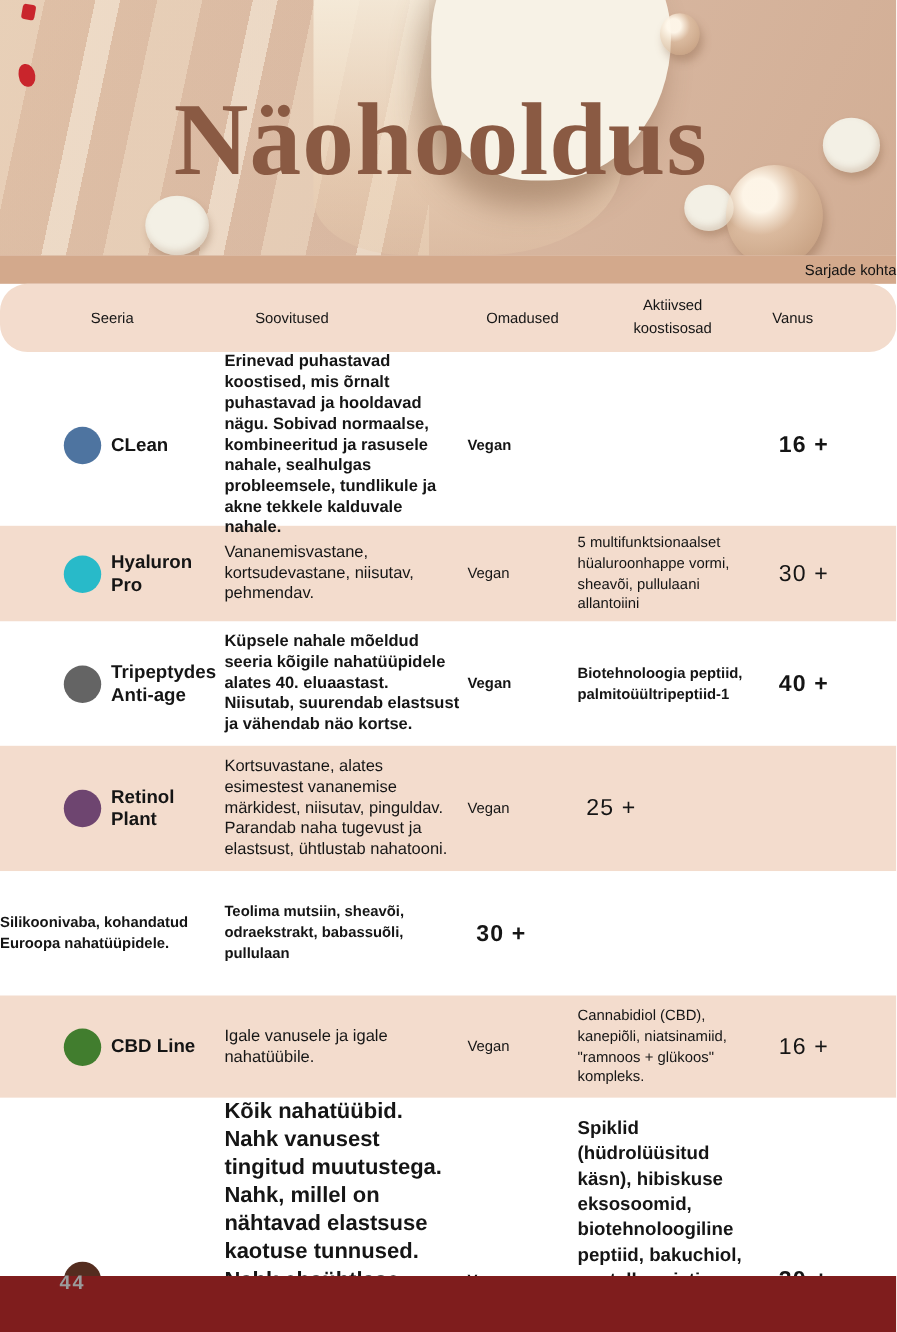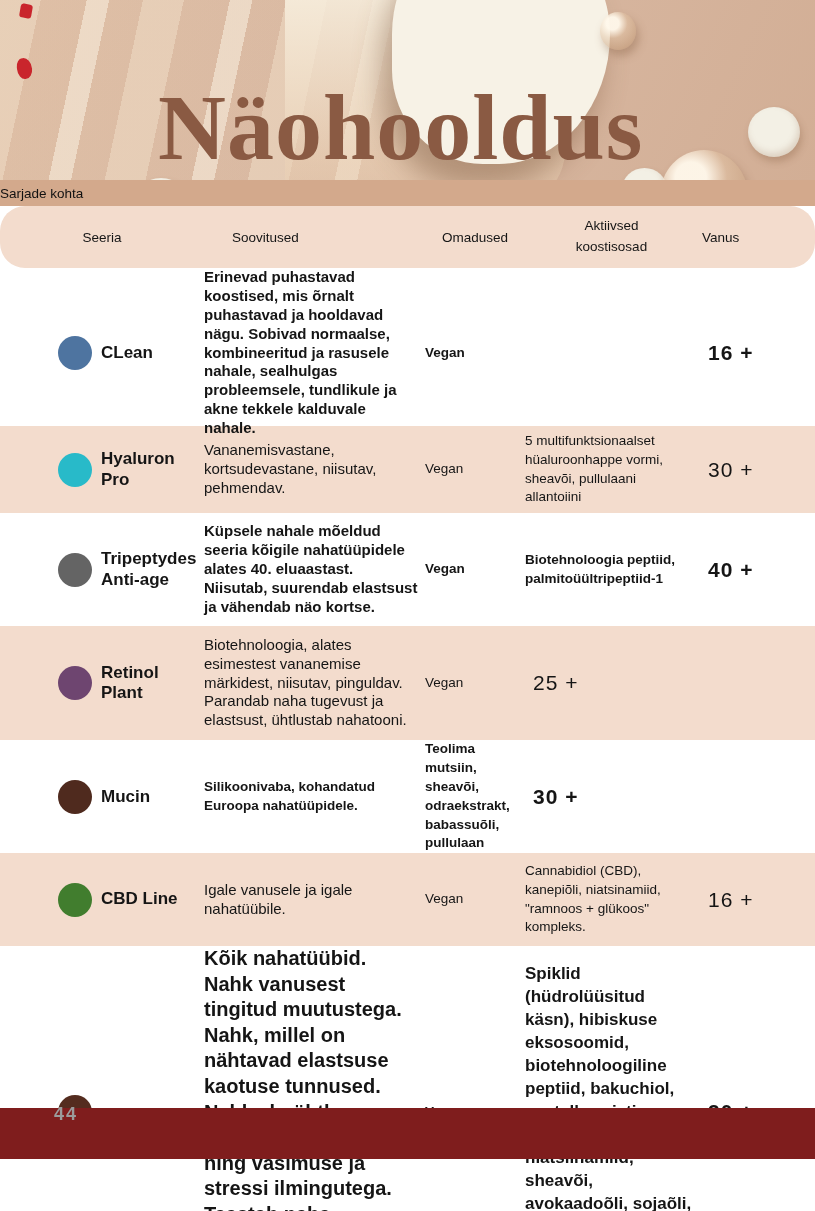--- a/index.html
+++ b/index.html
@@ -5,21 +5,21 @@
   * { box-sizing: border-box; }
   html,body { margin:0; padding:0; background:#ffffff; }
   .page {
     position:relative; width:815px; height:1211px; margin:0 auto;
     background:#ffffff; overflow:hidden;
     font-family:"Liberation Sans", sans-serif; color:#151515;
   }
 
   
   .hero {
-    position:relative; height:180px; overflow:hidden;
+    position:relative; height:232px; overflow:hidden;
     background:linear-gradient(115deg,#e0c1a8 0%,#d9b9a3 45%,#d2ae95 100%);
   }
   .streaks {
     position:absolute; left:-50px; top:-30px; width:440px; height:320px;
     background:repeating-linear-gradient(102deg,
       rgba(247,236,219,.60) 0px 22px,
       rgba(214,180,150,.10) 22px 55px,
       rgba(240,222,199,.50) 55px 95px,
       rgba(212,176,144,.08) 95px 140px);
   }
@@ -48,21 +48,21 @@
   .mark.m1 { left:20px; top:4px; width:12px; height:14px; border-radius:3px; transform:rotate(10deg); }
   .mark.m2 { left:17px; top:58px; width:15px; height:21px; border-radius:45% 60% 50% 55%; transform:rotate(-6deg); }
   .hero h1 {
     position:absolute; left:158px; top:80px; margin:0;
     font-family:"Liberation Serif", serif; font-weight:bold;
     font-size:94px; line-height:1; letter-spacing:1px;
   }
 
   
   .band {
-    height:26px; display:flex; align-items:center; justify-content:flex-start;
+    height:26px; display:flex; align-items:center; justify-content:flex-end;
     font-size:13.5px; color:#111;
   }
   .thead {
     height:62px; display:grid; align-items:center;
     grid-template-columns:204px 221px 100px 175px 1fr;
     font-size:13.5px;
   }
   .thead .h1 { text-align:center; }
   .thead .h2 { text-align:left; padding-left:28px; }
   .thead .h3 { text-align:center; }
@@ -155,30 +155,26 @@
     <div class="c-omad">Vegan</div>
     <div class="c-koos">Biotehnoloogia peptiid, palmitoüültripeptiid-1</div>
     <div class="c-vanus">40 +</div>
   </div>
 
   <div class="trow r4" style="background-color: rgb(243, 220, 205);">
     <div class="c-series">
       <span class="dot" style="background-color: rgb(110, 69, 112);"></span>
       <span>Retinol Plant</span>
     </div>
-    <div class="c-soov">Biotehnoloogia, alates esimestest vananemise märkidest, niisutav, pinguldav.  Parandab naha tugevust ja elastsust, ühtlustab nahatooni.</div>
+    <div class="c-soov">Kortsuvastane, alates esimestest vananemise märkidest, niisutav, pinguldav.  Parandab naha tugevust ja elastsust, ühtlustab nahatooni.</div>
     <div class="c-omad">Vegan</div>
     <div class="c-vanus">25 +</div>
   </div>
 
   <div class="trow w r5">
-    <div class="c-series">
-      <span class="dot" style="background-color: rgb(79, 42, 30);"></span>
-      <span>Mucin</span>
-    </div>
     <div class="c-omad">Silikoonivaba, kohandatud Euroopa nahatüüpidele.</div>
     <div class="c-koos">Teolima mutsiin, sheavõi, odraekstrakt, babassuõli, pullulaan</div>
     <div class="c-vanus">30 +</div>
   </div>
 
   <div class="trow r6" style="background-color: rgb(243, 220, 205);">
     <div class="c-series">
       <span class="dot" style="background-color: rgb(65, 125, 46);"></span>
       <span>CBD Line</span>
     </div>

